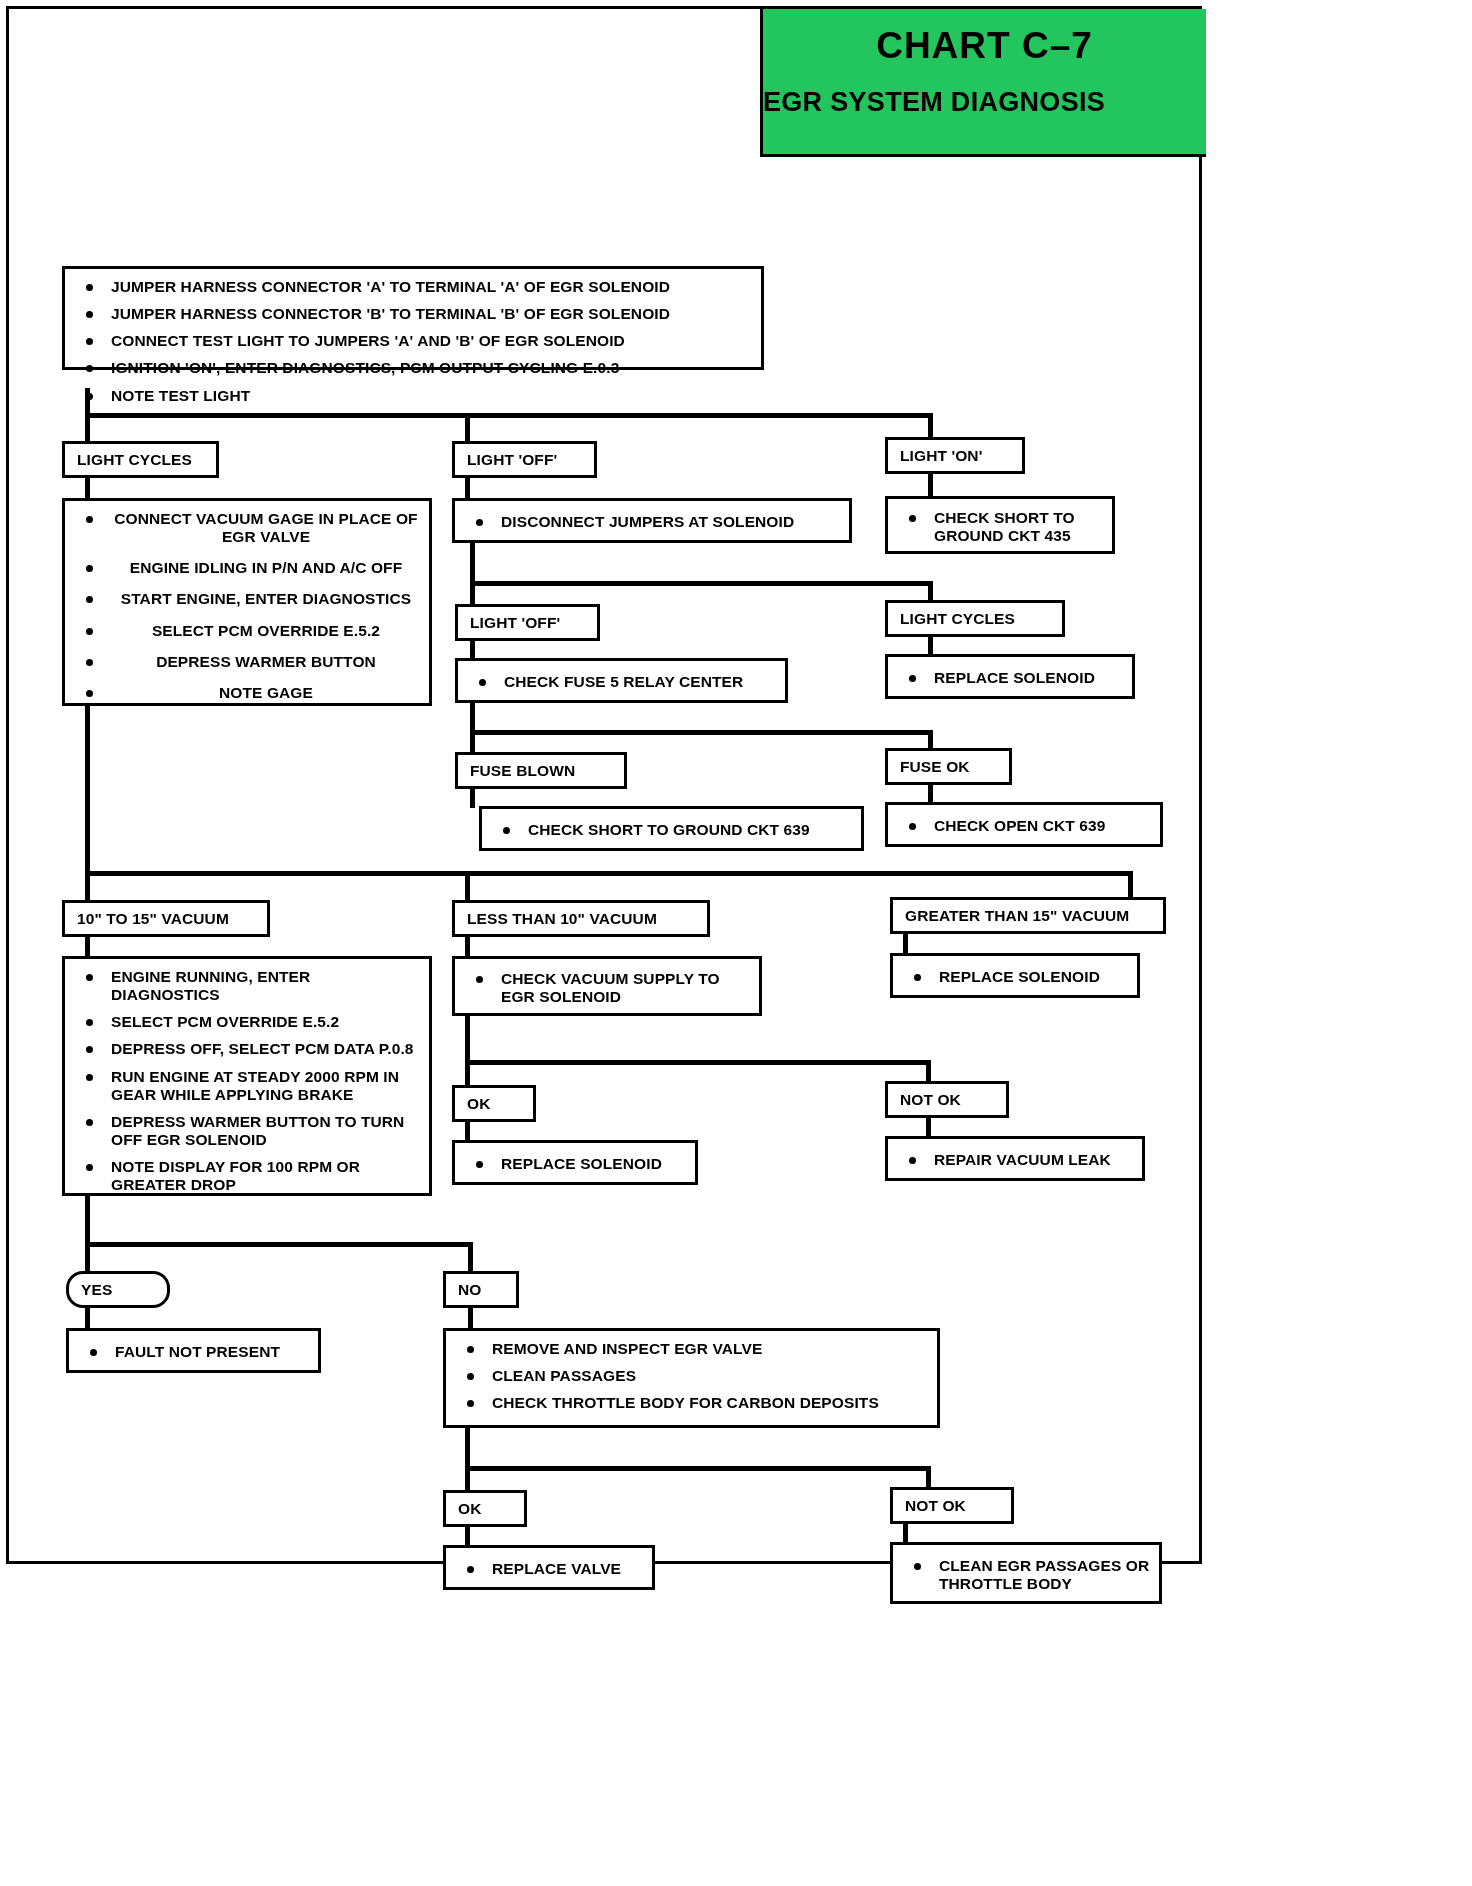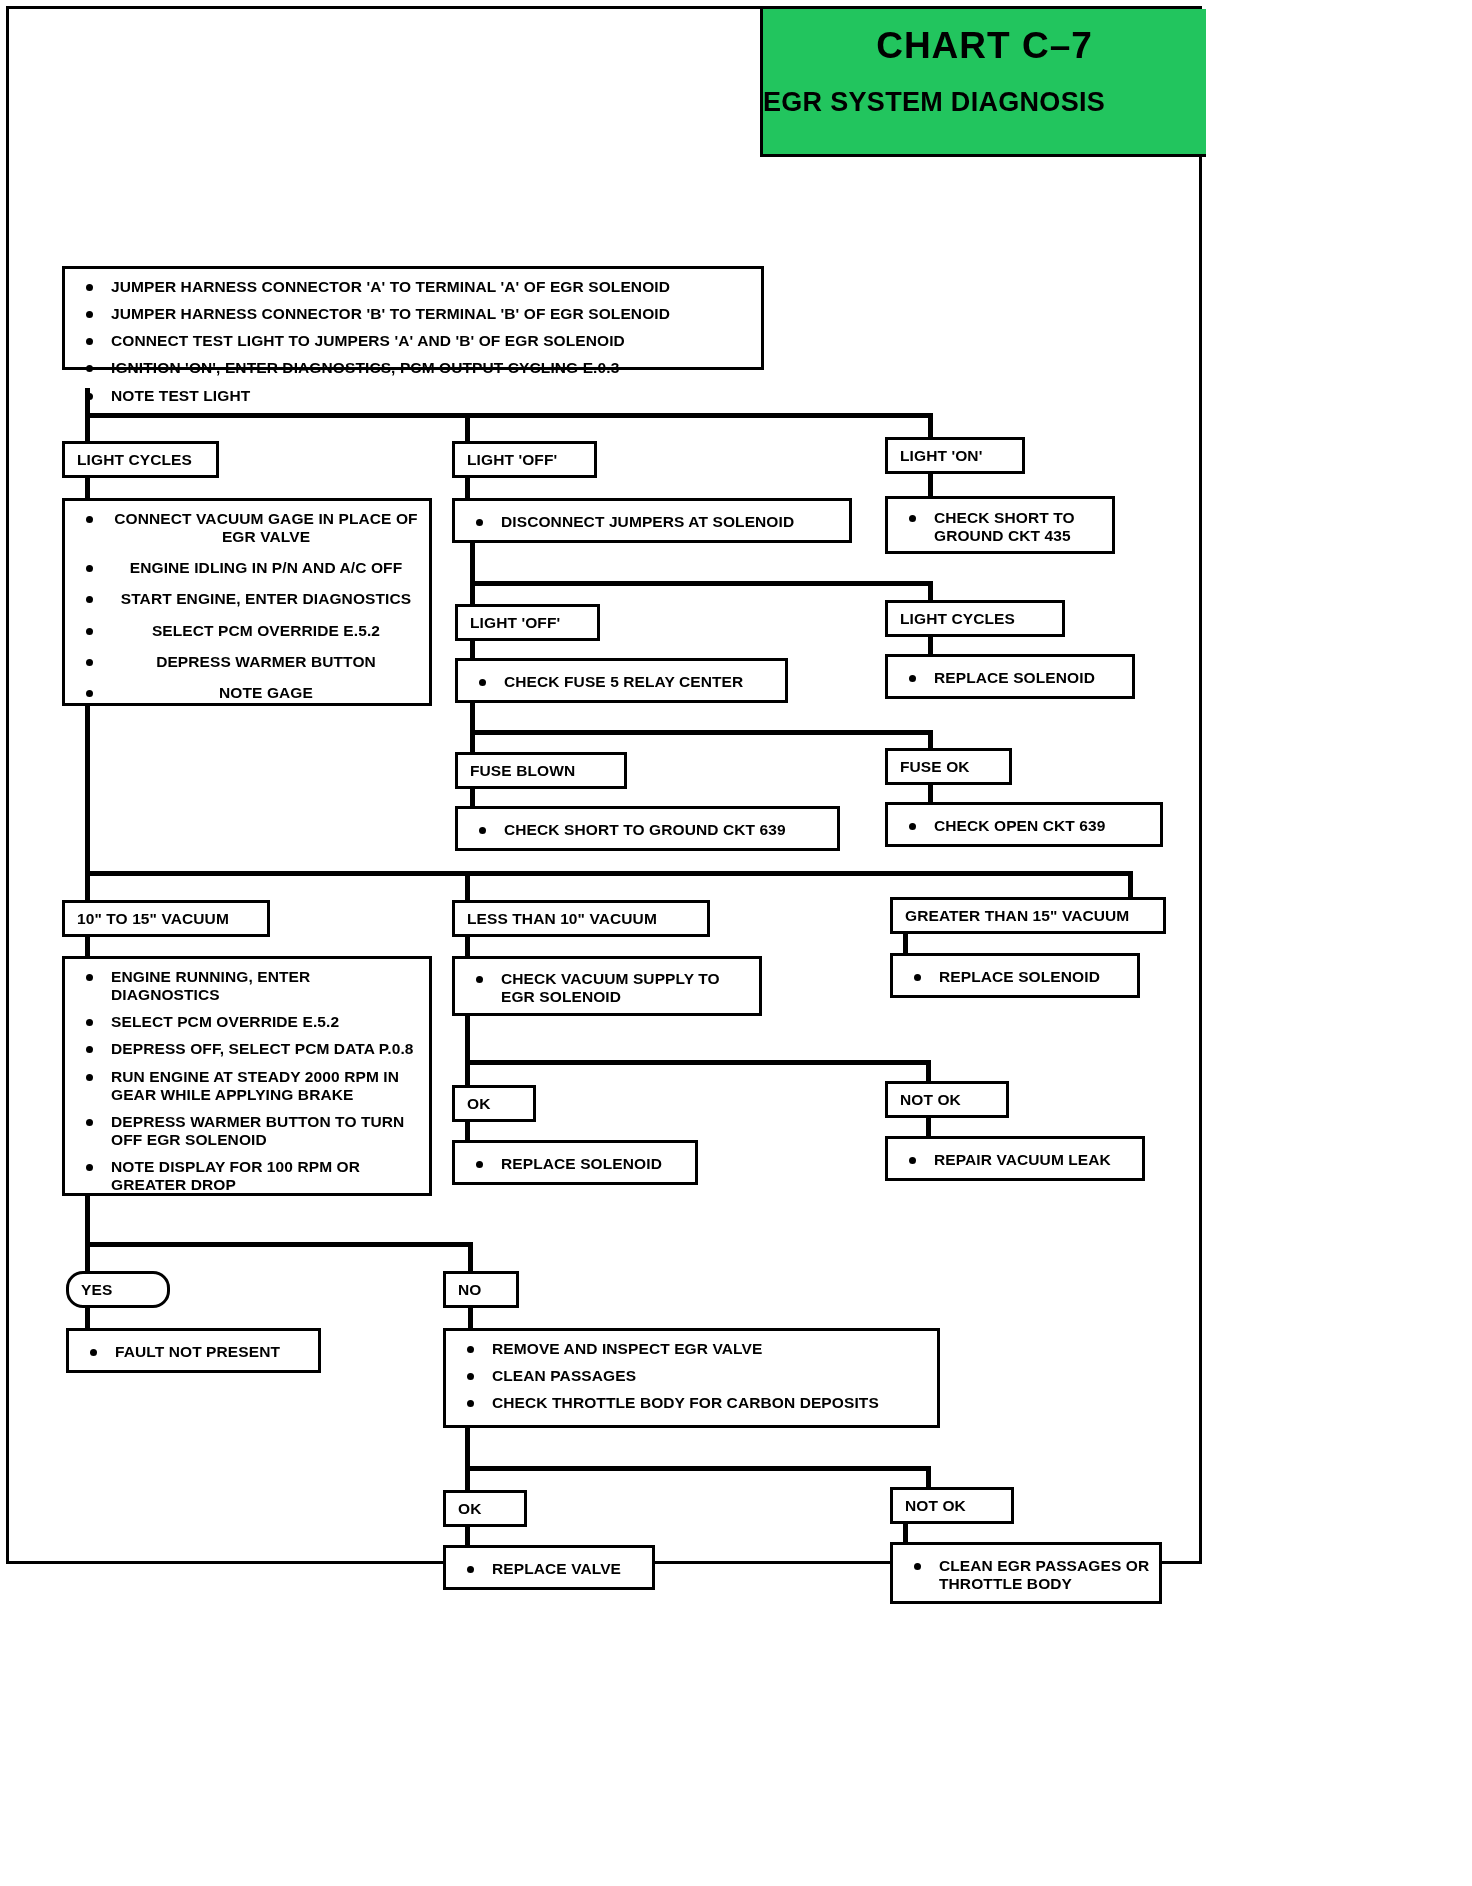--- a/index.html
+++ b/index.html
@@ -185,21 +185,21 @@
   <div class="box lbl" style="left:455px;top:752px;width:172px;height:37px;">
     <span class="txt">FUSE BLOWN</span>
   </div>
   <div class="box lbl" style="left:885px;top:748px;width:127px;height:37px;">
     <span class="txt">FUSE OK</span>
   </div>
 
   <div class="ln lnv" style="left:470px;top:787px;height:21px;"></div>
   <div class="ln lnv" style="left:928px;top:783px;height:21px;"></div>
 
-  <div class="box" style="left:455px;top:806px;width:385px;height:45px;">
+  <div class="box" style="left:479px;top:806px;width:385px;height:45px;">
     <ul class="blist single">
       <li>CHECK SHORT TO GROUND CKT 639</li>
     </ul>
   </div>
   <div class="box" style="left:885px;top:802px;width:278px;height:45px;">
     <ul class="blist single">
       <li>CHECK OPEN CKT 639</li>
     </ul>
   </div>
 

